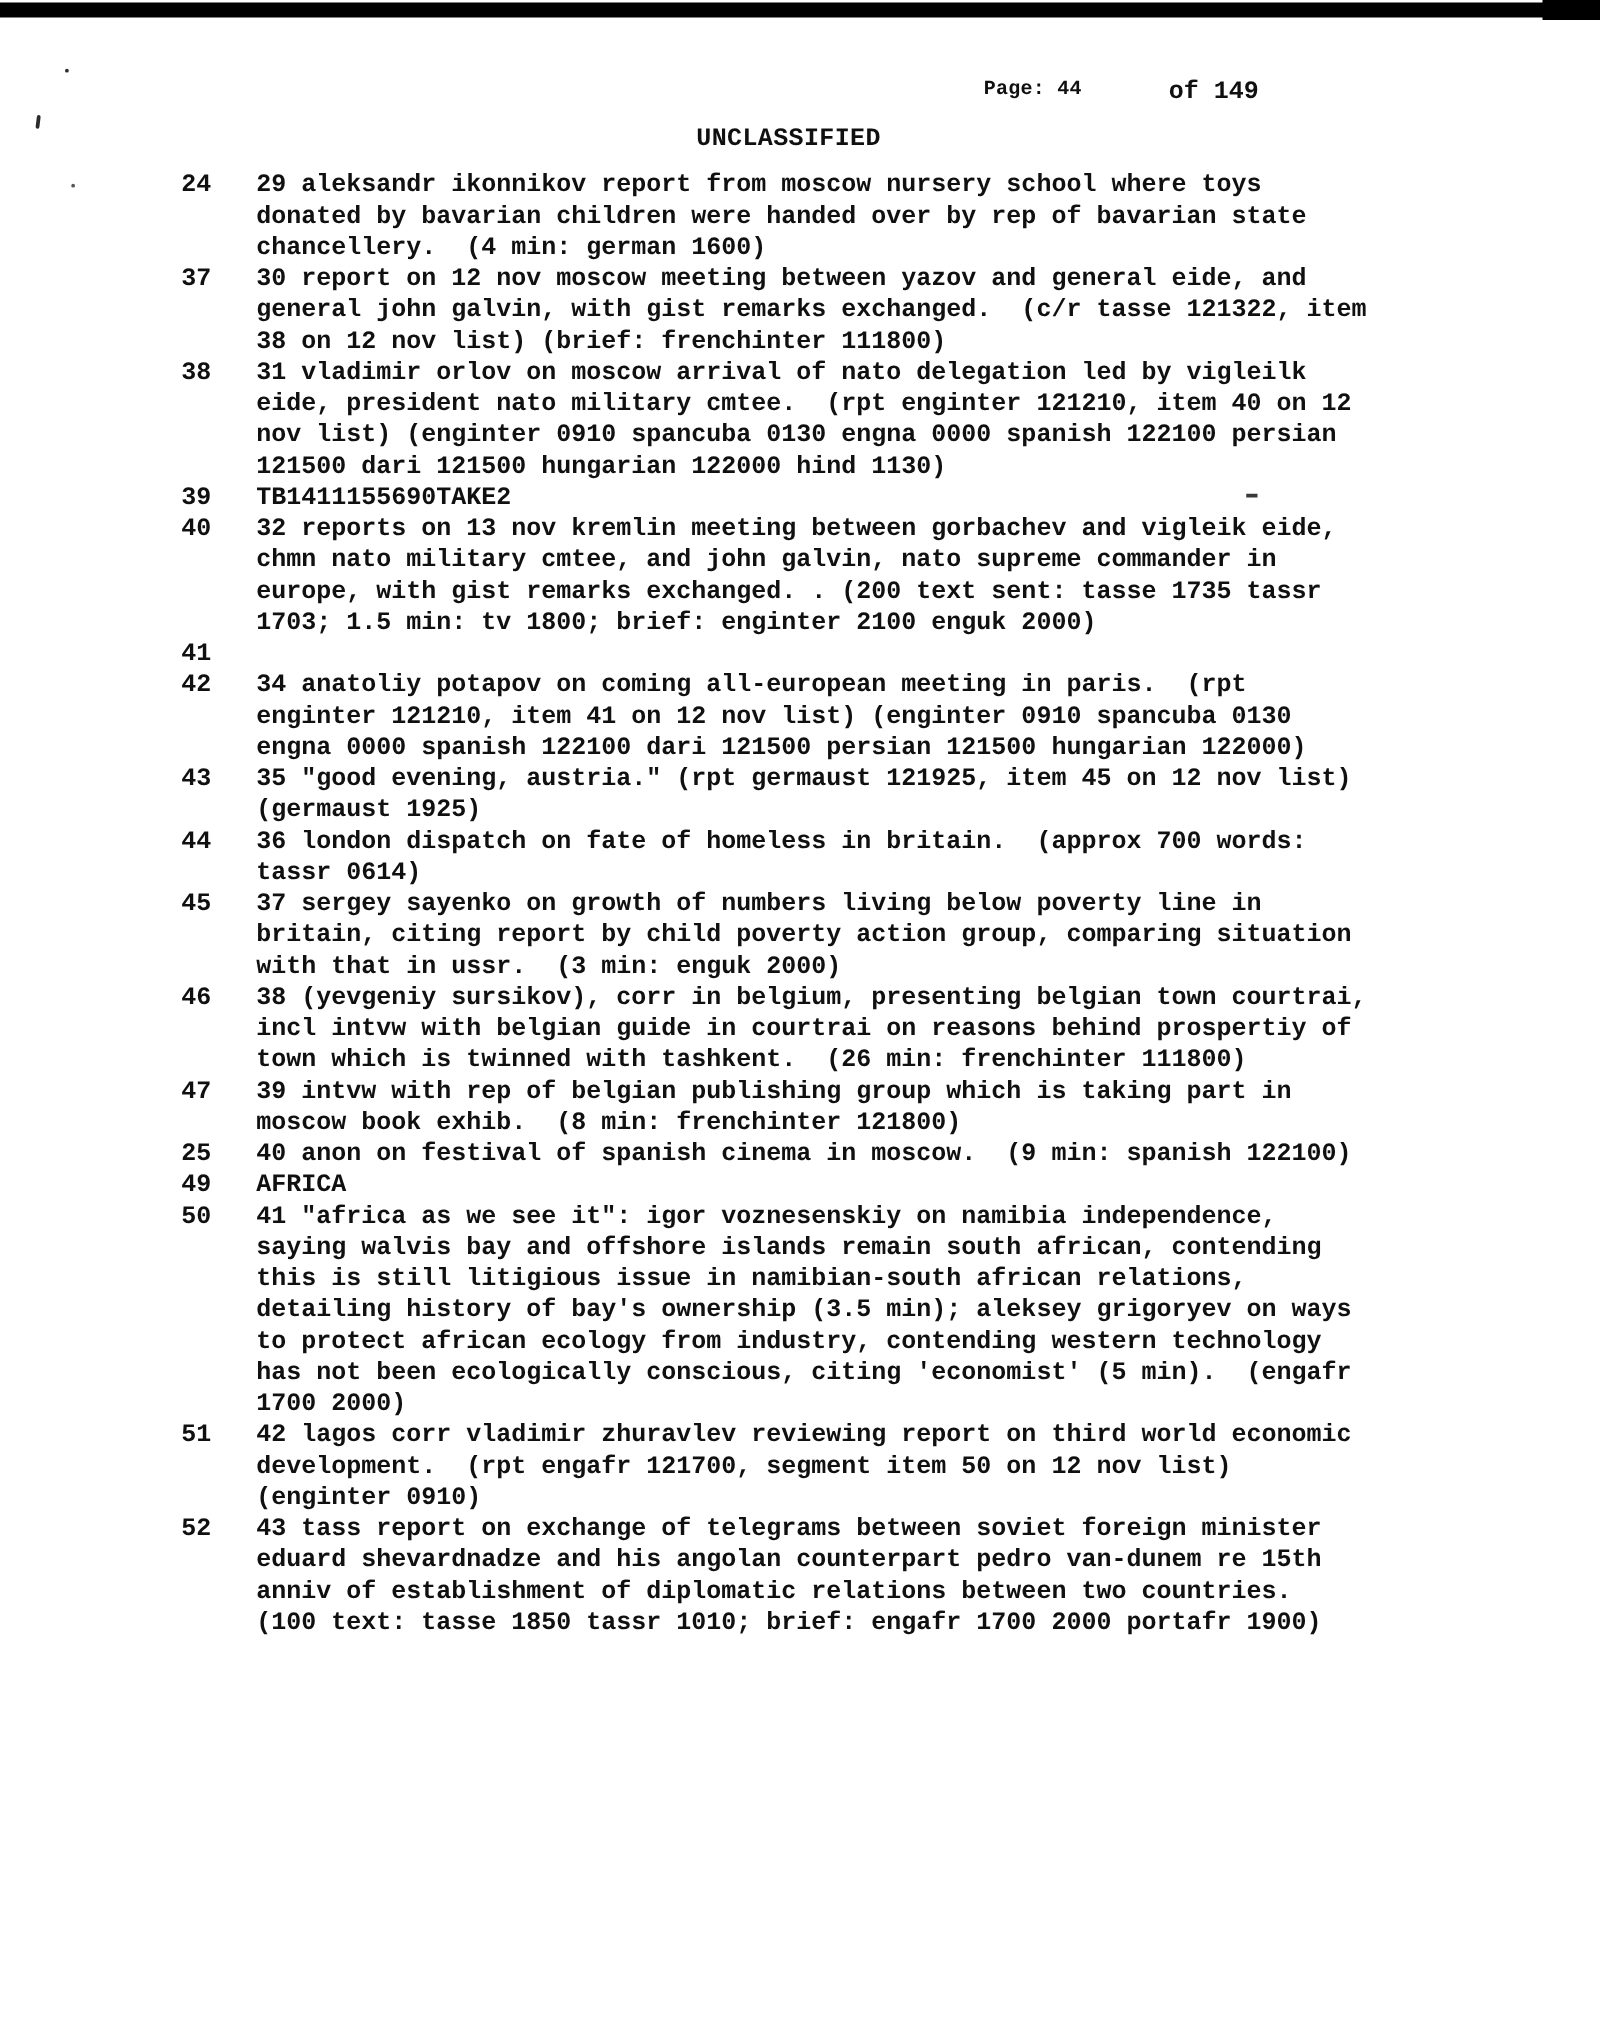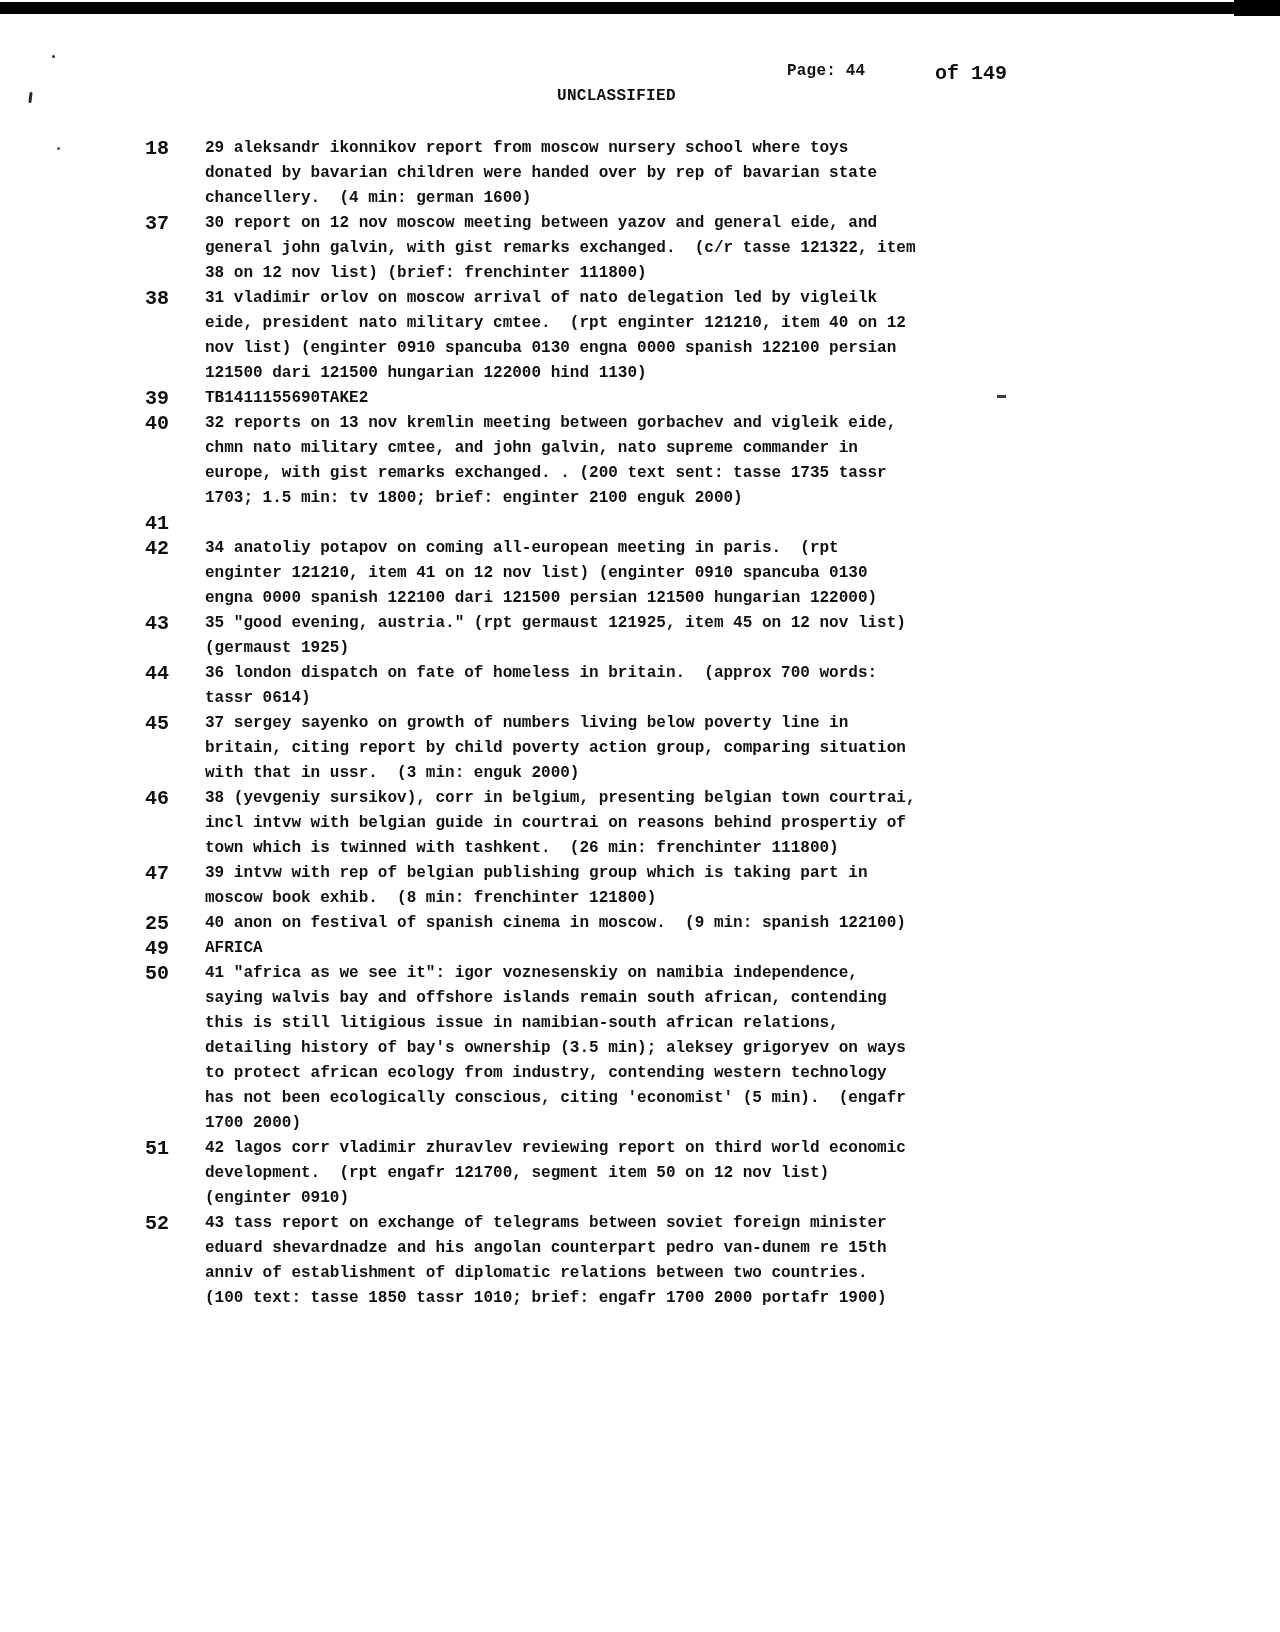--- a/index.html
+++ b/index.html
@@ -43,23 +43,23 @@
   .hdr-of {
     position: absolute;
     top: 62px;
     left: 935px;
     font-size: 20px;
     font-weight: 700;
     white-space: pre;
   }
   .hdr-class {
     position: absolute;
-    top: 87px;
+    top: 100px;
     left: 557px;
-    font-size: 16px;
+    font-size: 20px;
     font-weight: 700;
     letter-spacing: 0.3px;
   }
   .list {
     position: absolute;
     top: 136px;
     left: 0;
     width: 1280px;
   }
   .row {
@@ -72,21 +72,21 @@
     margin-left: 145px;
     flex: 0 0 auto;
     font-size: 20px;
     font-weight: 700;
     line-height: 25px;
   }
   .txt {
     display: block;
     margin: 0;
     flex: 0 0 auto;
-    font-size: 16px;
+    font-size: 20px;
     font-weight: 700;
     line-height: 25px;
     white-space: pre;
   }
   
   .artifact { position: absolute; background: #2a2a2a; }
   .art-tick { left: 29px; top: 92px; width: 3px; height: 11px; transform: rotate(7deg); border-radius: 2px; }
   .art-dot1 { left: 52px; top: 55px; width: 3px; height: 3px; border-radius: 50%; }
   .art-dot2 { left: 57px; top: 147px; width: 3px; height: 3px; border-radius: 50%; background:#555; }
   .art-dash { left: 997px; top: 395px; width: 9px; height: 3px; background:#3a3a3a; }
@@ -102,21 +102,21 @@
 <span class="artifact art-dot1"></span>
 <span class="artifact art-dot2"></span>
 <span class="artifact art-dash"></span>
 
 <div class="hdr-page">Page: 44</div>
 <div class="hdr-of">of 149</div>
 <div class="hdr-class">UNCLASSIFIED</div>
 
 <div class="list">
   <div class="row">
-      <span class="num">18</span>
+      <span class="num">24</span>
       <div class="txt">29 aleksandr ikonnikov report from moscow nursery school where toys
 donated by bavarian children were handed over by rep of bavarian state
 chancellery.  (4 min: german 1600)</div>
     </div>
   <div class="row">
       <span class="num">37</span>
       <div class="txt">30 report on 12 nov moscow meeting between yazov and general eide, and
 general john galvin, with gist remarks exchanged.  (c/r tasse 121322, item
 38 on 12 nov list) (brief: frenchinter 111800)</div>
     </div>

